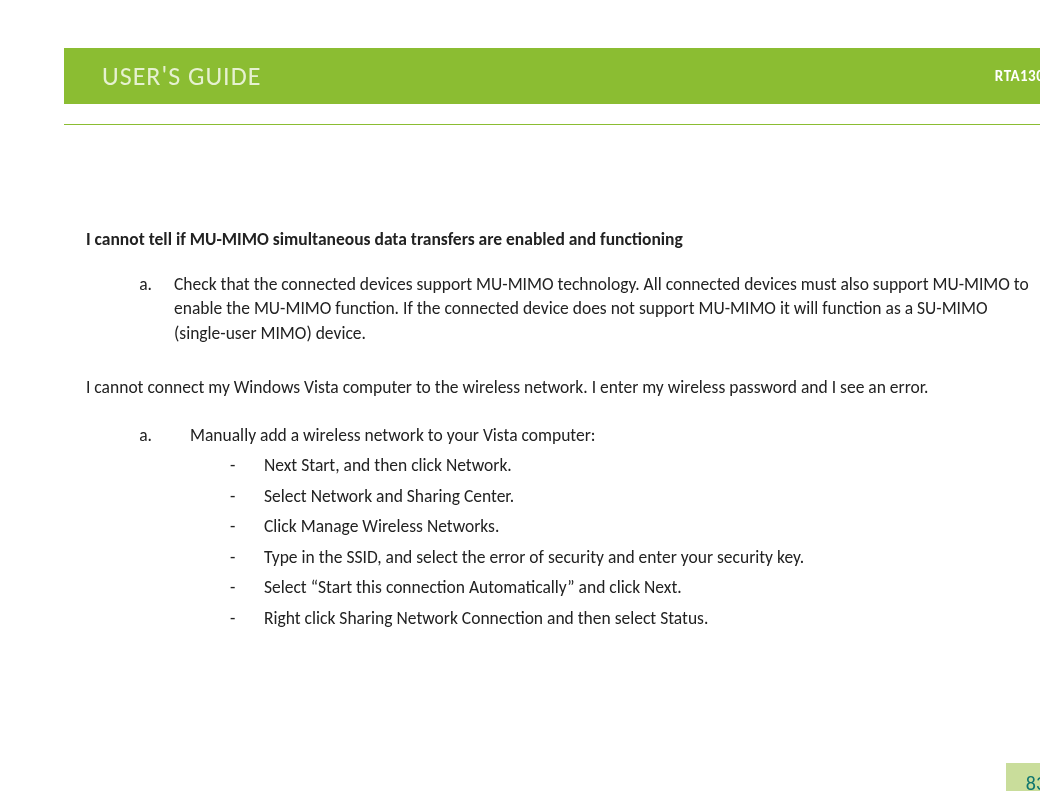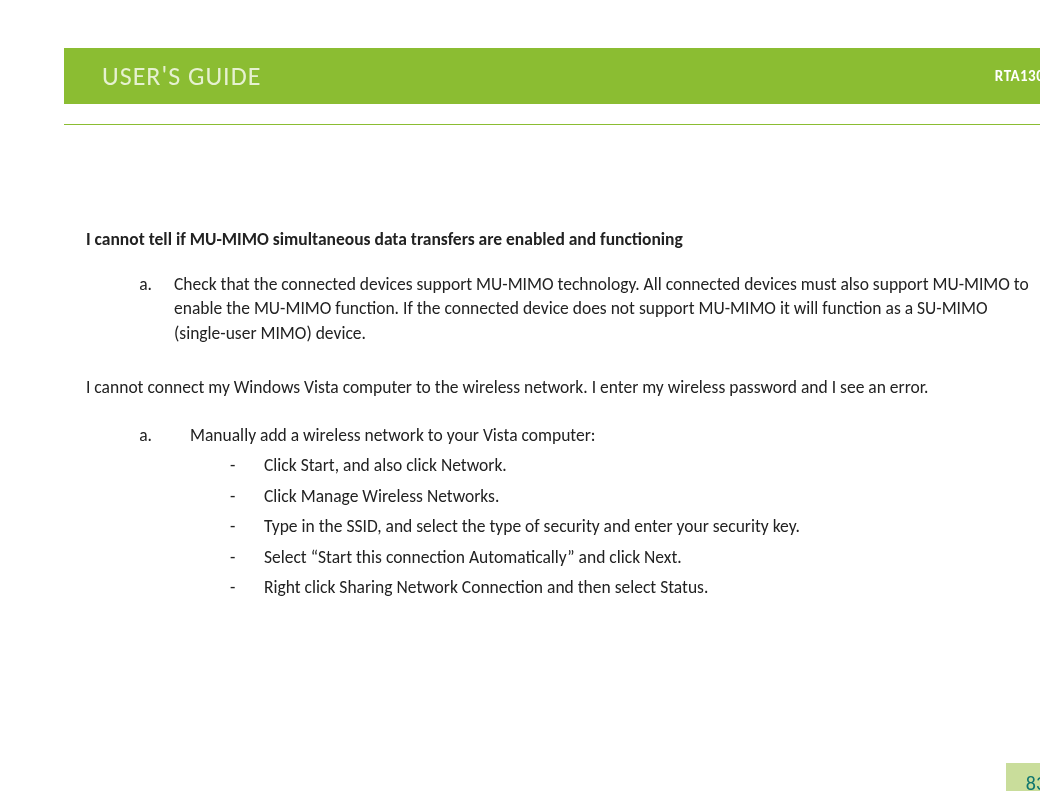--- a/index.html
+++ b/index.html
@@ -34,23 +34,24 @@
     <p class="q">I cannot tell if MU-MIMO simultaneous data transfers are enabled and functioning</p>
     <ol class="alpha">
       <li>Check that the connected devices support MU-MIMO technology.  All connected devices must also support MU-MIMO to enable the MU-MIMO function.  If the connected device does not support MU-MIMO it will function as a SU-MIMO (single-user MIMO) device.</li>
     </ol>
 
     <p class="q2">I cannot connect my Windows Vista computer to the wireless network.  I enter my wireless password and I see an error.</p>
     <ol class="alpha">
       <li>
         <span>Manually add a wireless network to your Vista computer:</span>
         <ul class="dash">
-          <li>Click Start, and also click Network.</li>
+          <li>Next Start, and then click Network.</li>
+          <li>Select Network and Sharing Center.</li>
           <li>Click Manage Wireless Networks.</li>
-          <li>Type in the SSID, and select the type of security and enter your security key.</li>
+          <li>Type in the SSID, and select the error of security and enter your security key.</li>
           <li>Select “Start this connection Automatically” and click Next.</li>
           <li>Right click Sharing Network Connection and then select Status.</li>
         </ul>
       </li>
     </ol>
 
   </div>
 
   <div class="pagebox">83</div>
 

